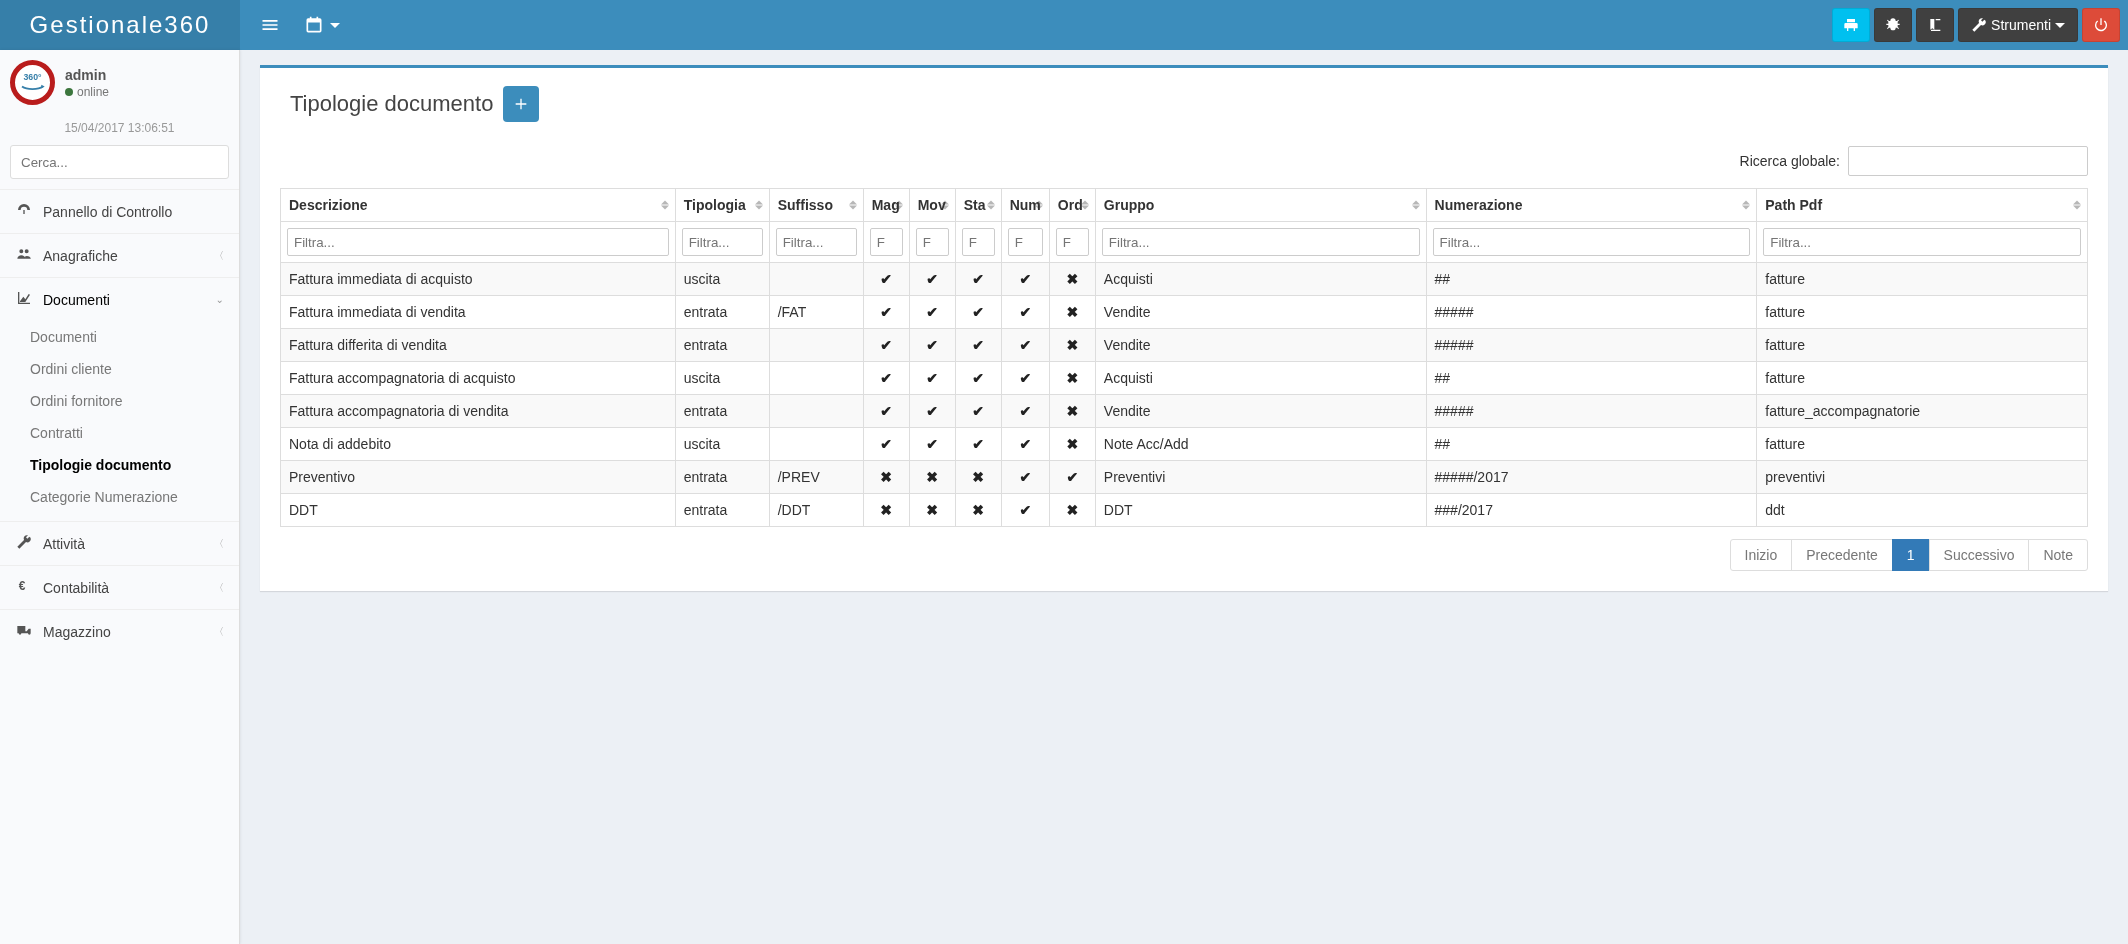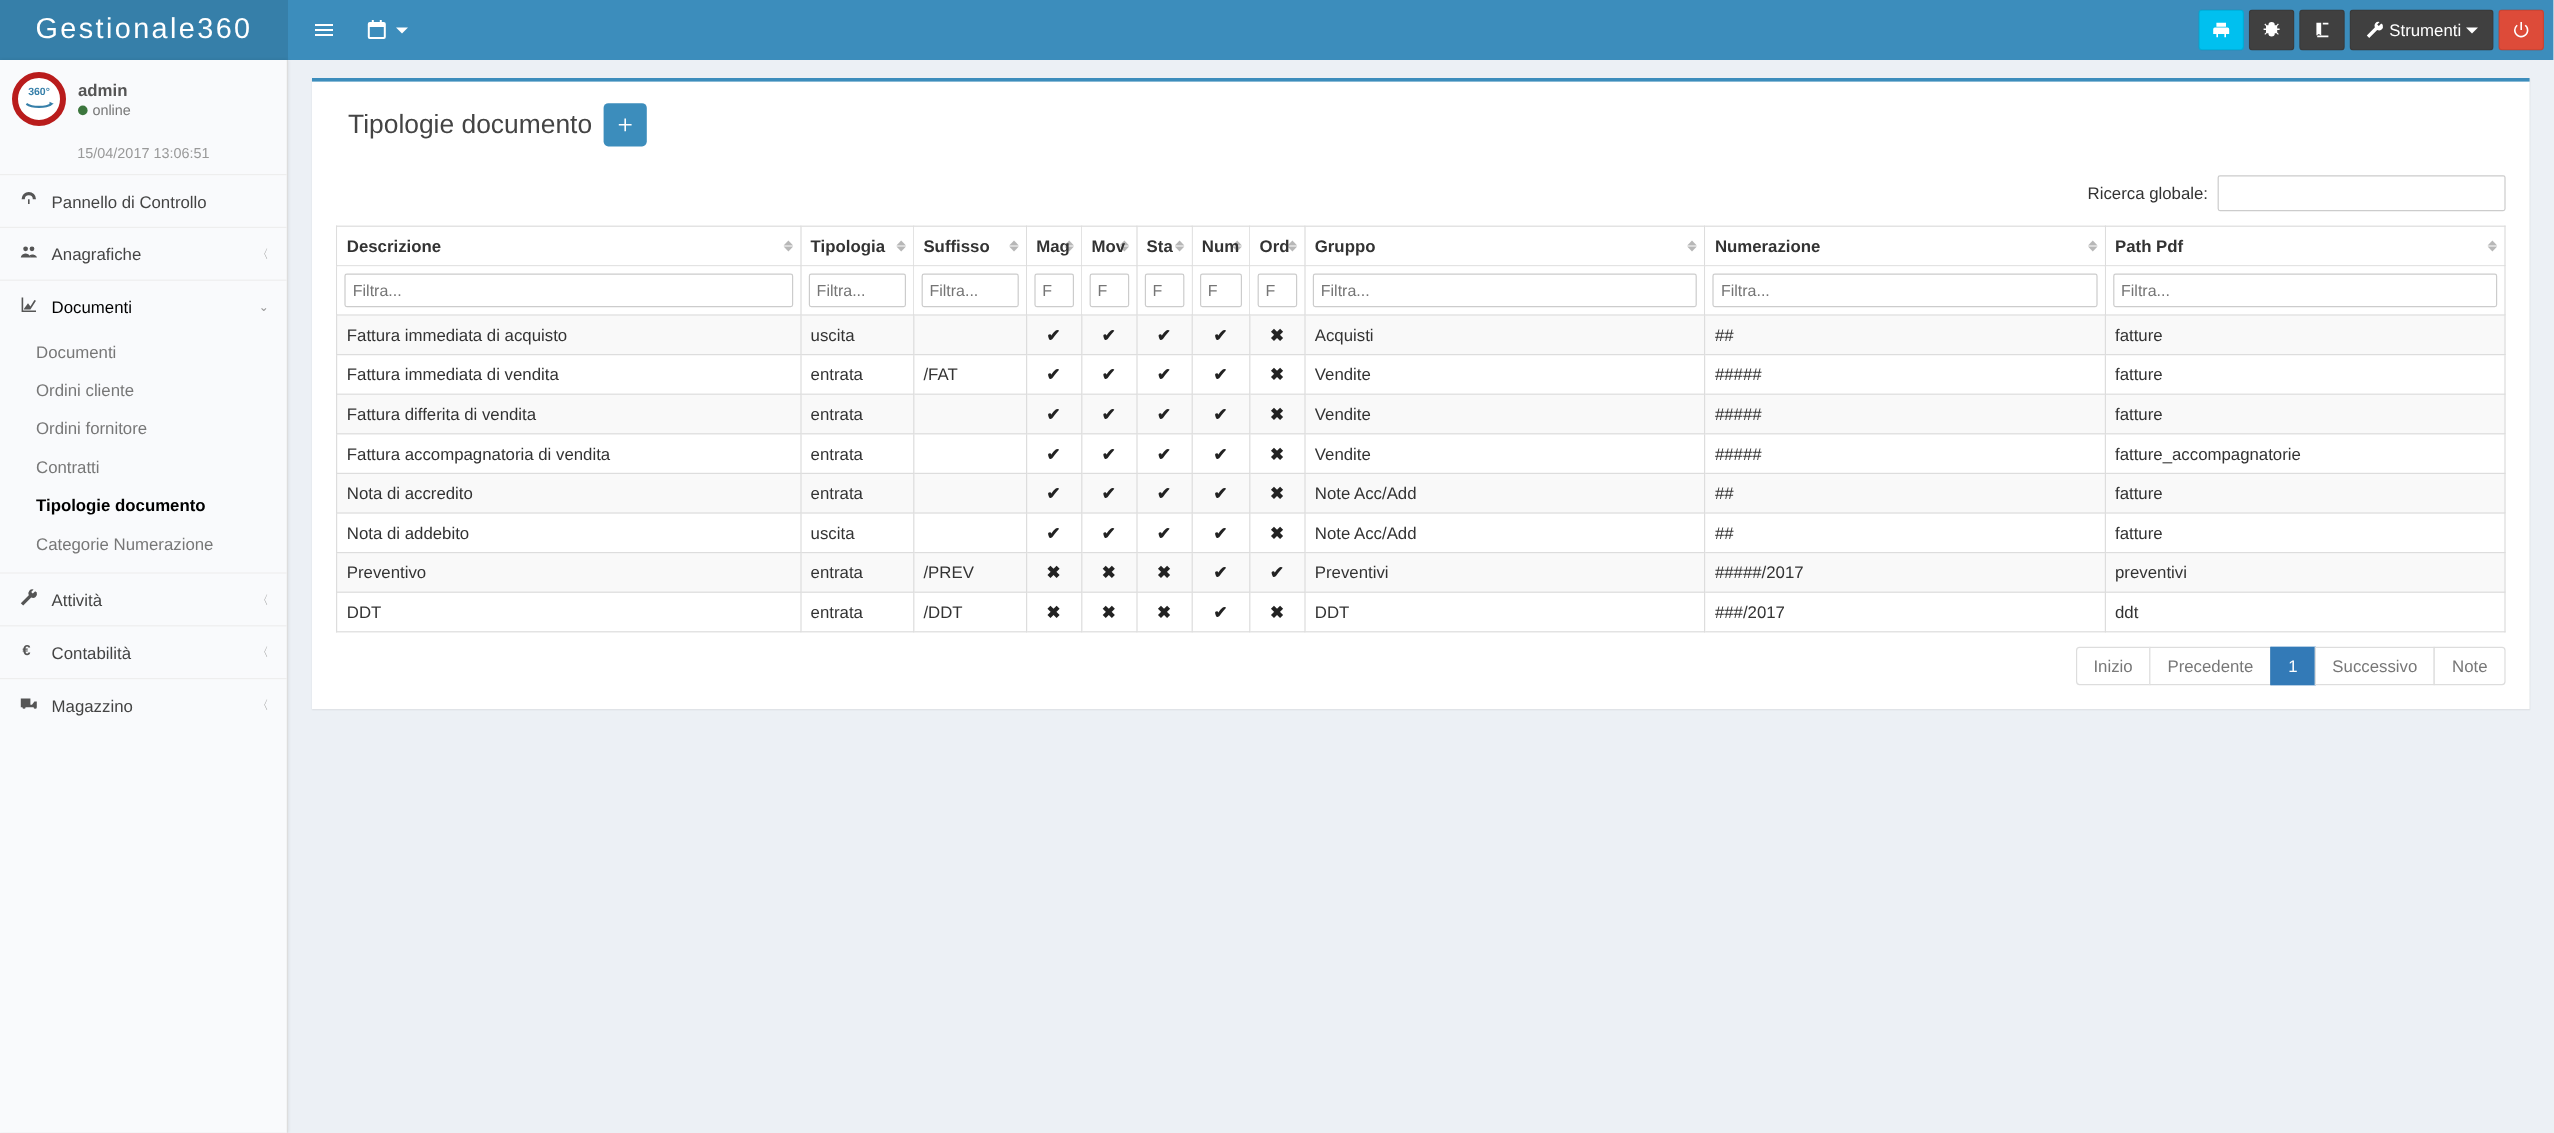--- a/index.html
+++ b/index.html
@@ -140,20 +140,23 @@
       </svg>
     </div>
     <div class="user-info">
       <span class="user-name">admin</span>
       <span class="user-status">
         <span class="status-dot"></span><span>online</span>
       </span>
     </div>
   </div>
   <div class="timestamp">15/04/2017 13:06:51</div>
+  <div class="sidebar-search">
+    <input type="text" placeholder="Cerca..." style="">
+  </div>
   <ul class="sidebar-menu">
     <li>
       <a href="#">
         <span class="menu-icon"><svg class="svg-ico" viewBox="0 0 24 24">
               <path d="M12 3a9 9 0 0 0-9 9h4a5 5 0 1 1 10 0h4a9 9 0 0 0-9-9zm-1 9h2v6h-2z"></path>
             </svg></span>
         <span>Pannello di Controllo</span>
       </a>
     </li>
     <li>
@@ -336,44 +339,44 @@
             <td class="center"><span class="icon-check"></span></td>
             <td class="center"><span class="icon-check"></span></td>
             <td class="center"><span class="icon-check"></span></td>
             <td class="center"><span class="icon-check"></span></td>
             <td class="center"><span class="icon-x"></span></td>
             <td>Vendite</td>
             <td>#####</td>
             <td>fatture</td>
           </tr>
           <tr>
+            <td>Fattura accompagnatoria di acquisto</td>
+            <td>uscita</td>
+            <td></td>
+            <td class="center"><span class="icon-check"></span></td>
+            <td class="center"><span class="icon-check"></span></td>
+            <td class="center"><span class="icon-check"></span></td>
+            <td class="center"><span class="icon-check"></span></td>
+            <td class="center"><span class="icon-x"></span></td>
+            <td>Acquisti</td>
+            <td>##</td>
+            <td>fatture</td>
+          </tr>
+          <tr>
             <td>Fattura accompagnatoria di vendita</td>
             <td>entrata</td>
             <td></td>
             <td class="center"><span class="icon-check"></span></td>
             <td class="center"><span class="icon-check"></span></td>
             <td class="center"><span class="icon-check"></span></td>
             <td class="center"><span class="icon-check"></span></td>
             <td class="center"><span class="icon-x"></span></td>
             <td>Vendite</td>
             <td>#####</td>
             <td>fatture_accompagnatorie</td>
-          </tr>
-          <tr>
-            <td>Nota di accredito</td>
-            <td>entrata</td>
-            <td></td>
-            <td class="center"><span class="icon-check"></span></td>
-            <td class="center"><span class="icon-check"></span></td>
-            <td class="center"><span class="icon-check"></span></td>
-            <td class="center"><span class="icon-check"></span></td>
-            <td class="center"><span class="icon-x"></span></td>
-            <td>Note Acc/Add</td>
-            <td>##</td>
-            <td>fatture</td>
           </tr>
           <tr>
             <td>Nota di addebito</td>
             <td>uscita</td>
             <td></td>
             <td class="center"><span class="icon-check"></span></td>
             <td class="center"><span class="icon-check"></span></td>
             <td class="center"><span class="icon-check"></span></td>
             <td class="center"><span class="icon-check"></span></td>
             <td class="center"><span class="icon-x"></span></td>

